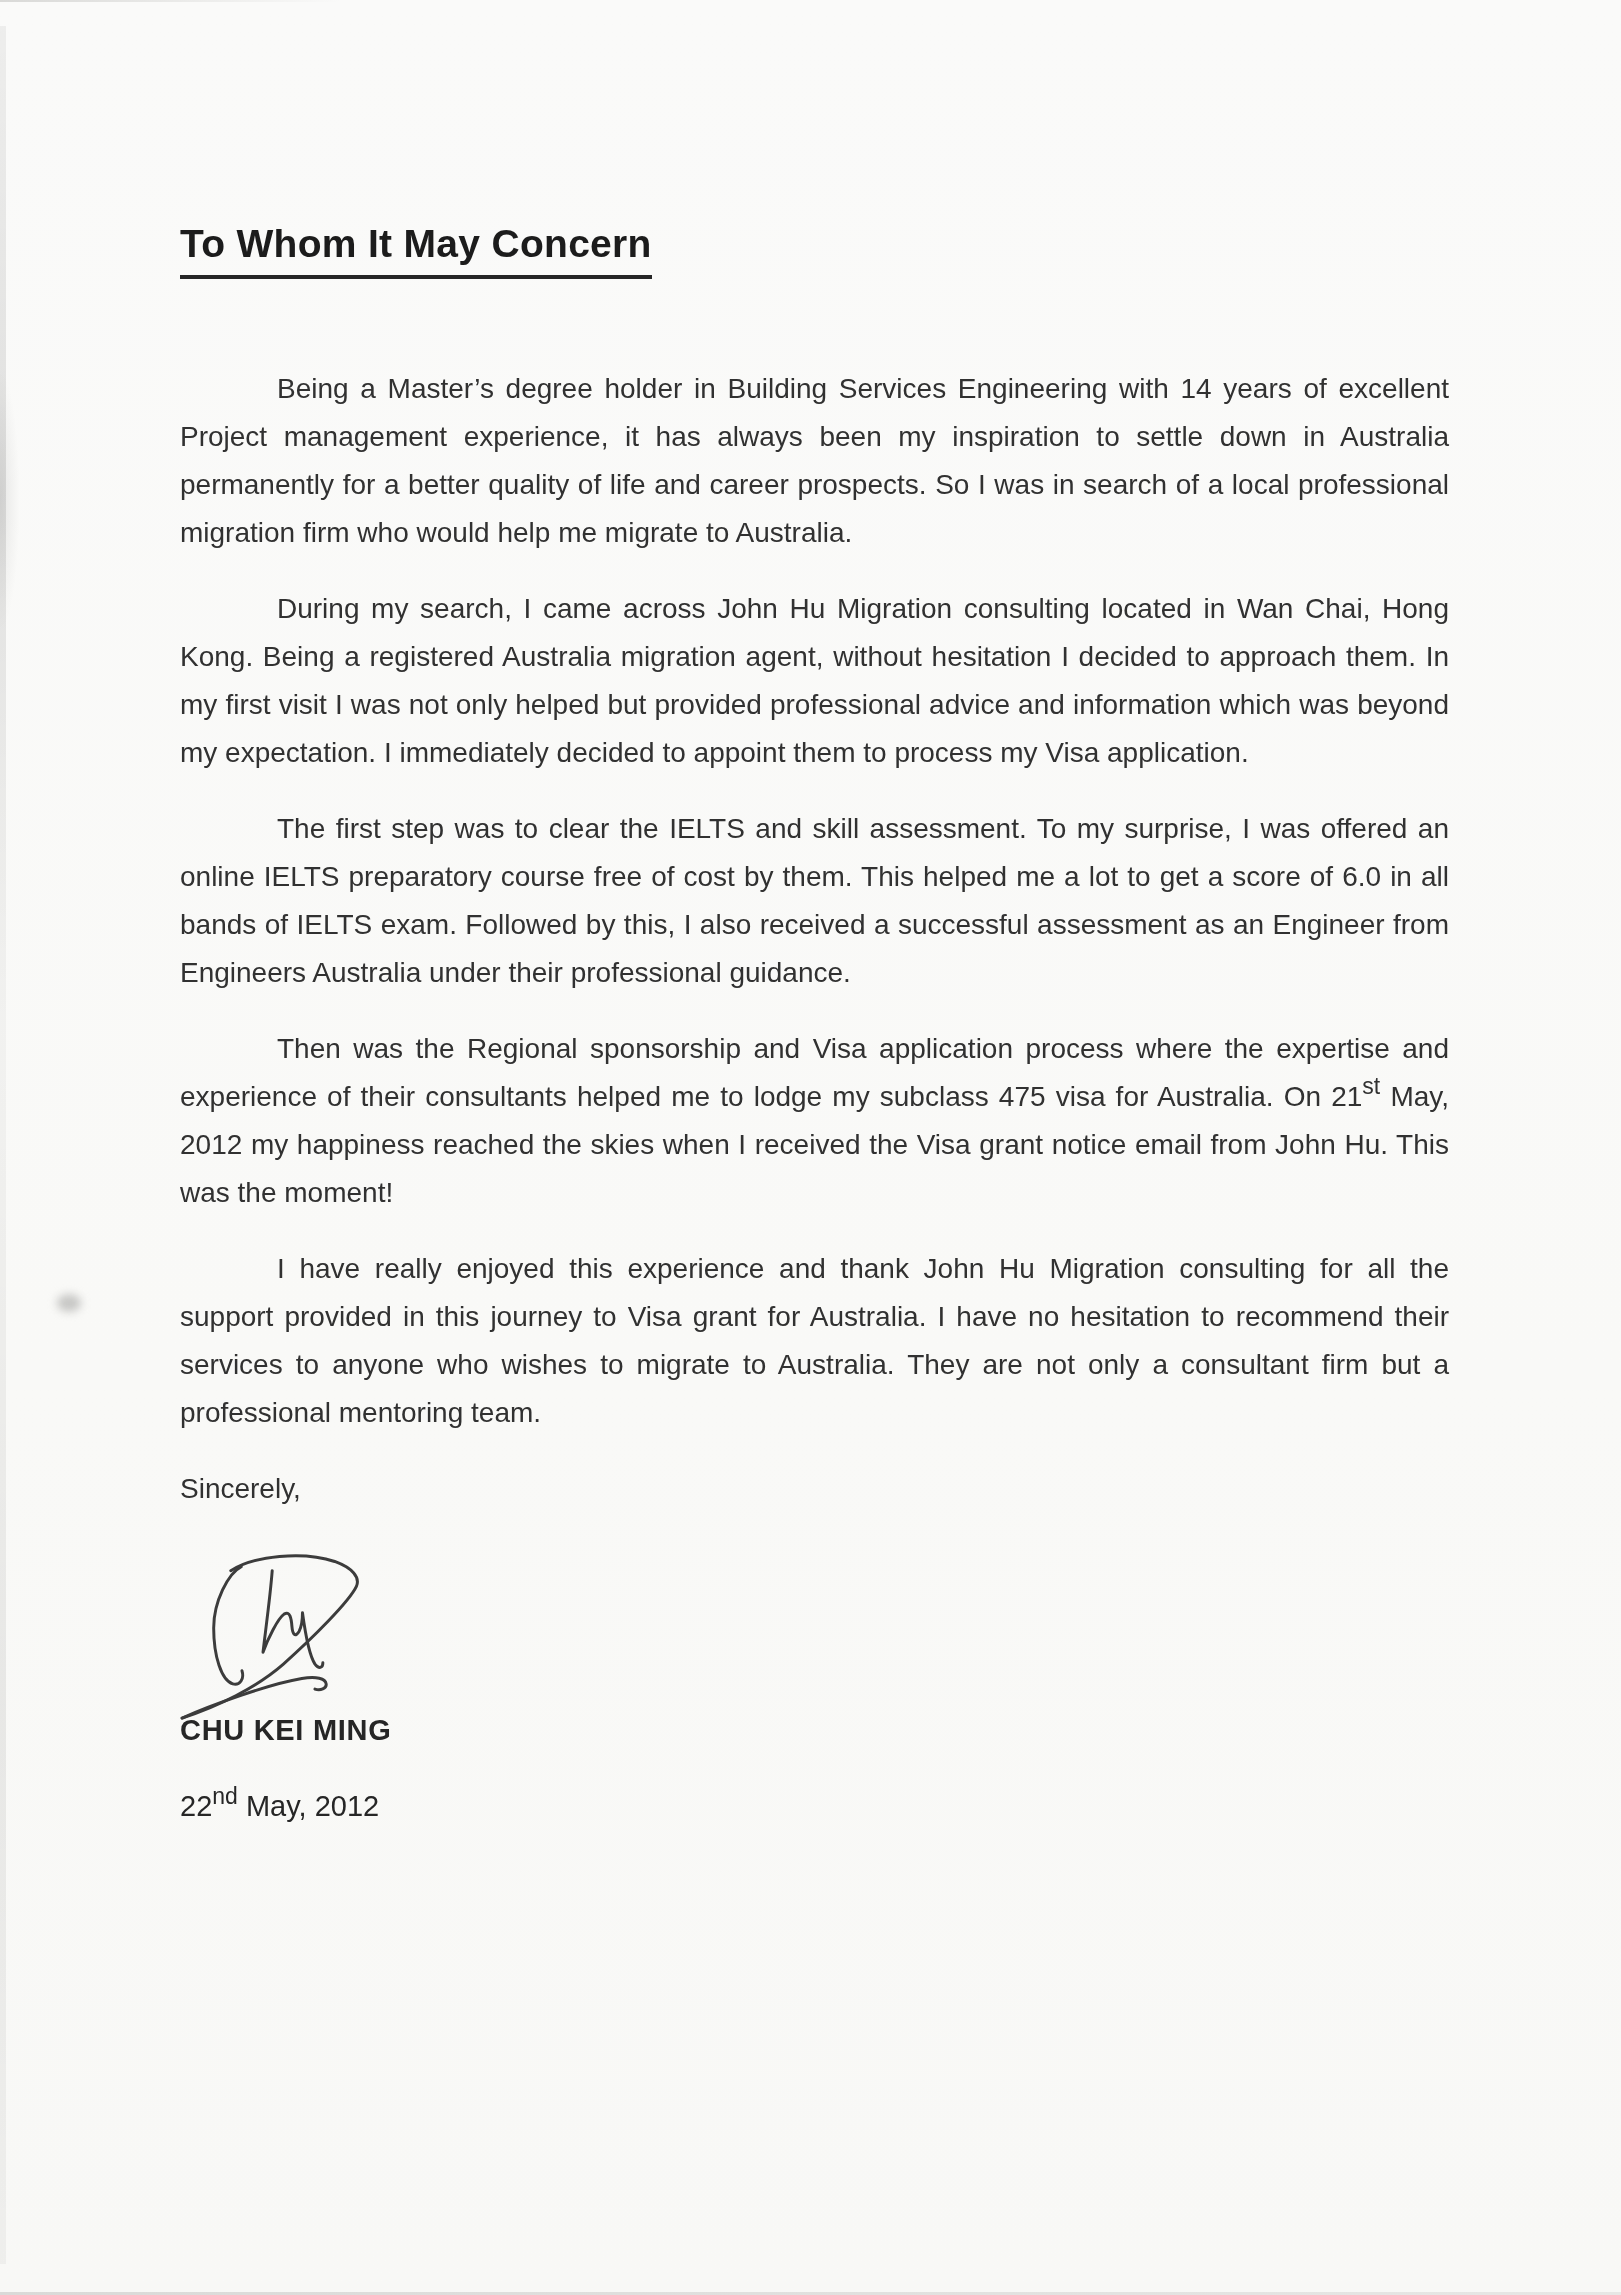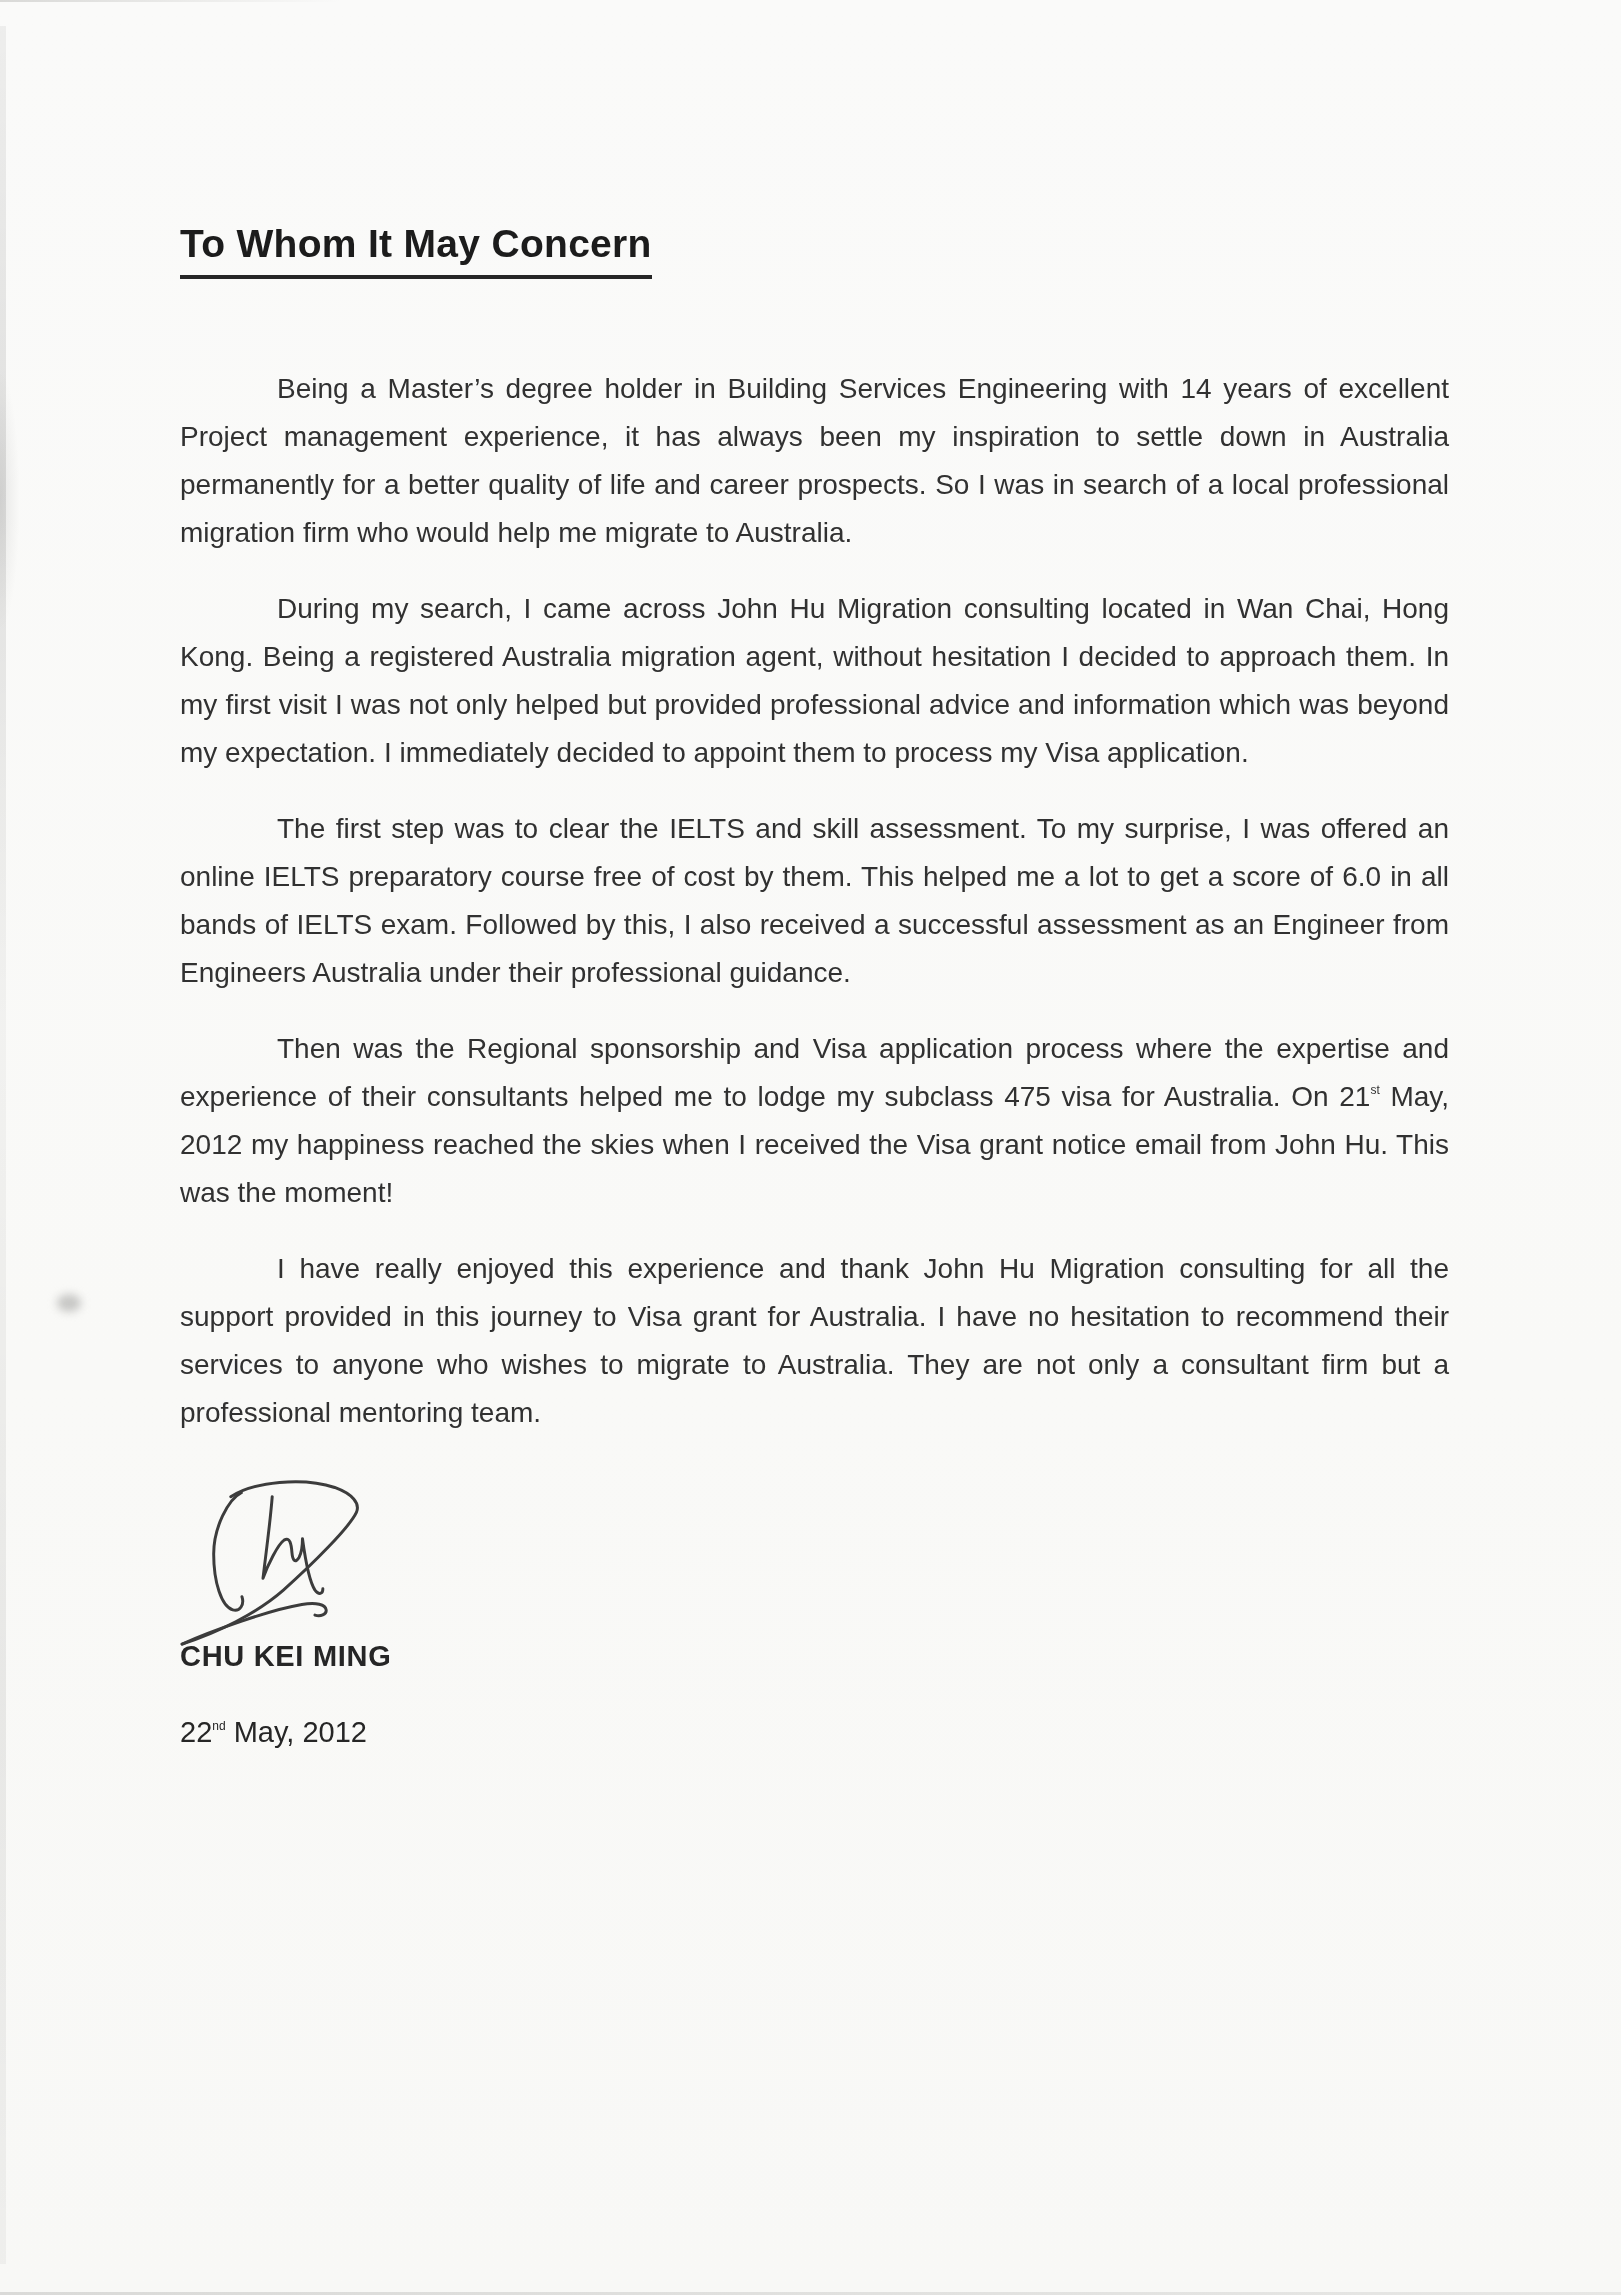--- a/index.html
+++ b/index.html
@@ -59,21 +59,21 @@
   }
   .para {
     margin: 12px 0 28px 0;
     font-size: 28px;
     line-height: 48px;
     text-align: justify;
     text-indent: 97px;
     color: #313131;
   }
   .para sup, .date sup {
-    font-size: 12px;
+    font-size: 23px;
     line-height: 0;
     vertical-align: 12px;
   }
   .closing {
     margin: 0;
     font-size: 28px;
     line-height: 48px;
     color: #313131;
   }
   .signature {
@@ -121,20 +121,21 @@
     <h1 class="title"><span class="title-text">To Whom It May Concern</span></h1>
 
     <div>
         <p class="para"><span>Being a Master’s degree holder in Building Services Engineering with 14 years of excellent Project management experience, it has always been my inspiration to settle down in Australia permanently for a better quality of life and career prospects. So I was in search of a local professional migration firm who would help me migrate to Australia.</span></p>
         <p class="para"><span>During my search, I came across John Hu Migration consulting located in Wan Chai, Hong Kong. Being a registered Australia migration agent, without hesitation I decided to approach them. In my first visit I was not only helped but provided professional advice and information which was beyond my expectation. I immediately decided to appoint them to process my Visa application.</span></p>
         <p class="para"><span>The first step was to clear the IELTS and skill assessment. To my surprise, I was offered an online IELTS preparatory course free of cost by them. This helped me a lot to get a score of 6.0 in all bands of IELTS exam. Followed by this, I also received a successful assessment as an Engineer from Engineers Australia under their professional guidance.</span></p>
         <p class="para"><span>Then was the Regional sponsorship and Visa application process where the expertise and experience of their consultants helped me to lodge my subclass 475 visa for Australia. On 21</span><sup>st</sup><span> May, 2012 my happiness reached the skies when I received the Visa grant notice email from John Hu.  This was the moment!</span></p>
         <p class="para"><span>I have really enjoyed this experience and thank John Hu Migration consulting for all the support provided in this journey to Visa grant for Australia. I have no hesitation to recommend their services to anyone who wishes to migrate to Australia. They are not only a consultant firm but a professional mentoring team.</span></p>
       </div>
 
+    <p class="closing">Sincerely,</p>
 
     <svg class="signature" viewBox="0 0 450 290" xmlns="http://www.w3.org/2000/svg">
       <path d="M 116 42 C 96 52, 74 95, 74 135 C 74 178, 86 215, 103 220 C 114 223, 121 212, 117 200"></path>
       <path d="M 163 48 C 160 88, 152 145, 149 172 C 156 152, 172 120, 181 114 C 190 109, 192 120, 193 133 C 194 145, 198 150, 204 140 C 208 132, 209 120, 209 112 C 212 134, 218 175, 228 190 C 234 198, 240 196, 240 188"></path>
       <path d="M 100 48 C 135 25, 210 18, 258 34 C 285 44, 297 58, 291 72 C 280 95, 225 150, 180 190 C 140 225, 80 255, 26 272"></path>
       <path d="M 26 272 C 70 252, 160 220, 208 212 C 230 208, 244 212, 245 220 C 246 227, 236 231, 228 228"></path>
     </svg>
 
     <p class="signatory">CHU KEI MING</p>
 

